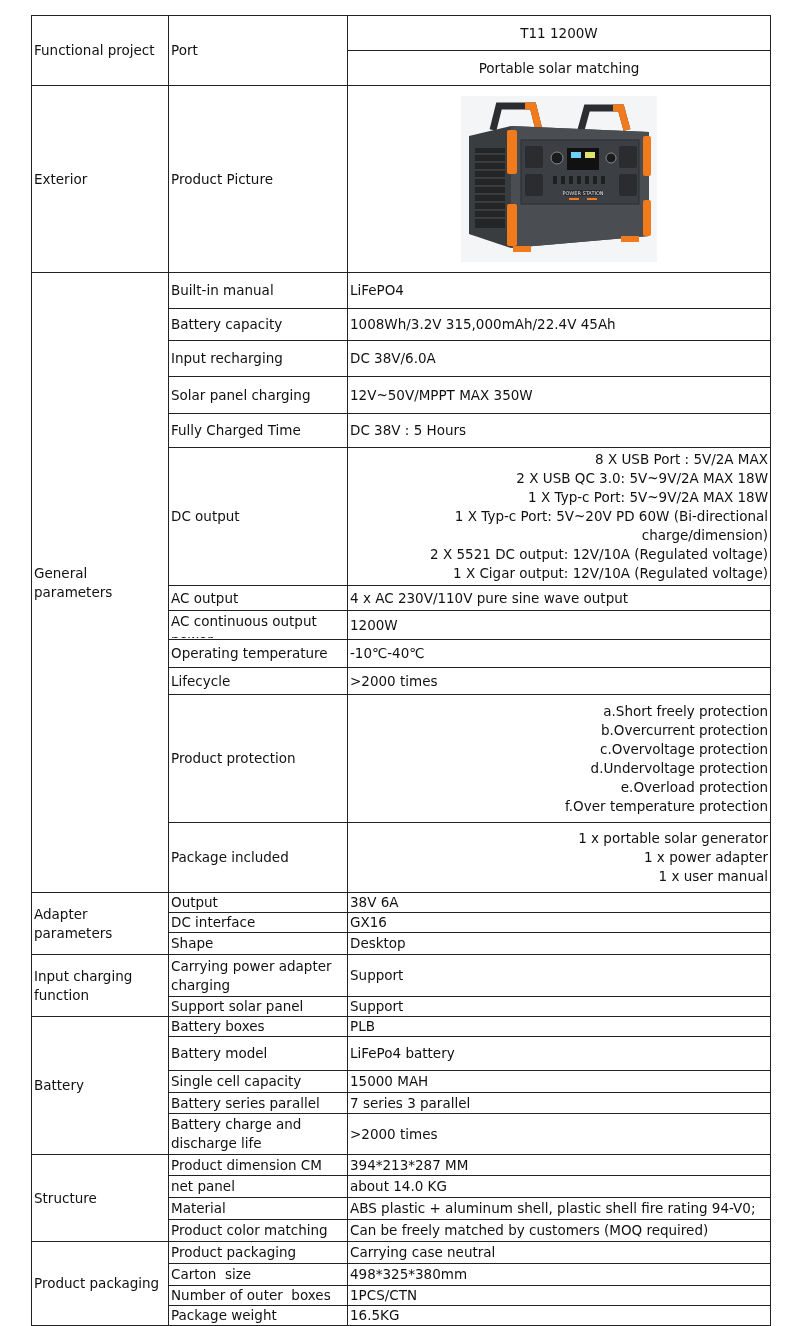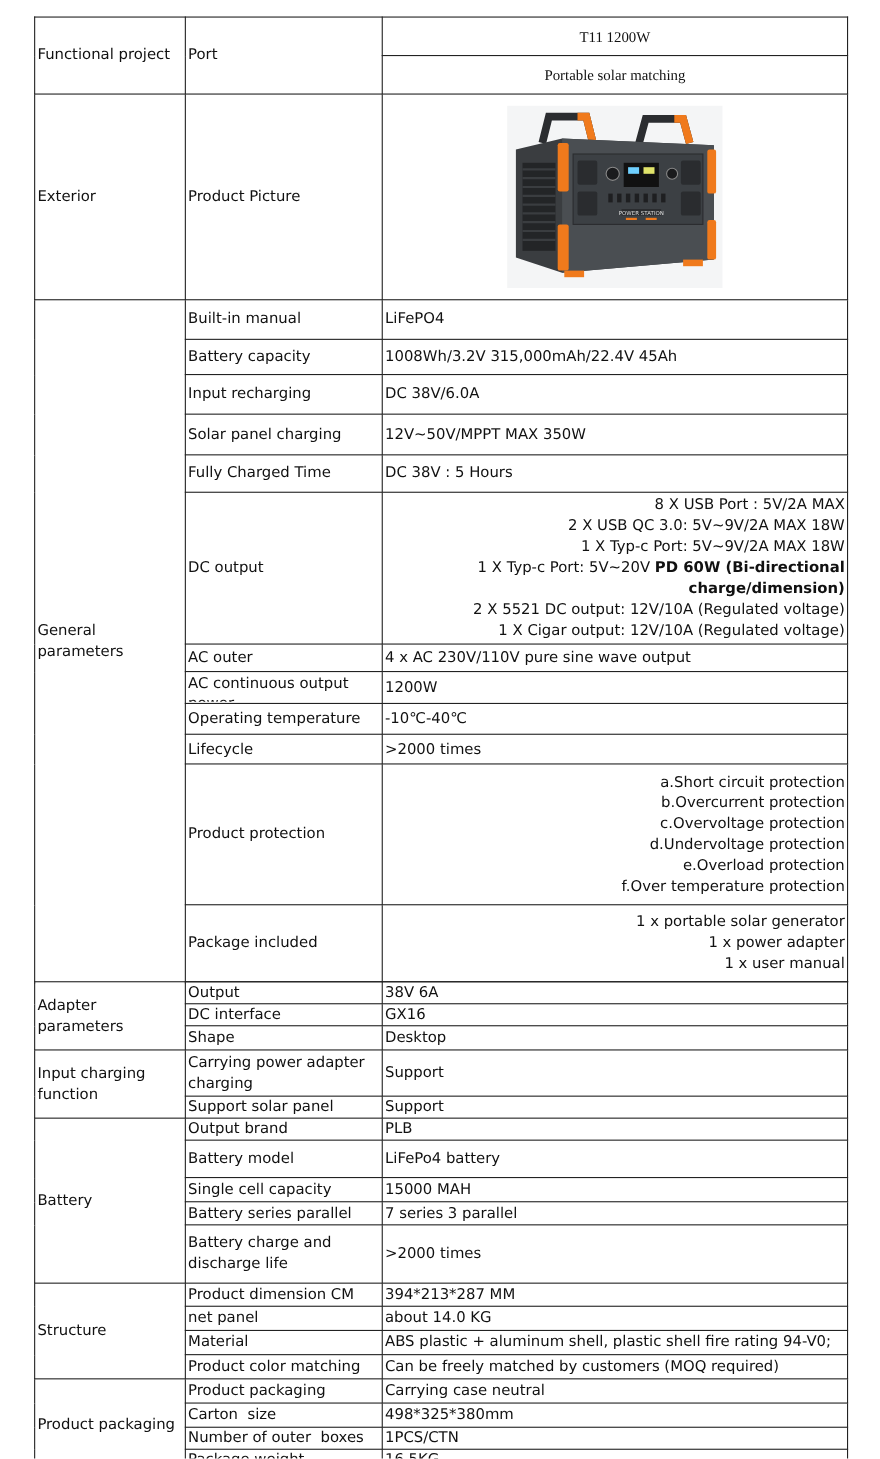--- a/index.html
+++ b/index.html
@@ -4,23 +4,23 @@
 <style>
   html, body { margin: 0; padding: 0; background: #ffffff; }
   body { width: 800px; height: 1326px; position: relative; overflow: hidden;
          font-family: "DejaVu Sans", "Liberation Sans", sans-serif; color: #111; }
   table.spec { position: absolute; left: 31px; top: 15px; width: 739px;
                border-collapse: collapse; table-layout: fixed; }
   table.spec td { border: 1.5px solid #222; padding: 0 2px; vertical-align: middle;
                   font-size: 13.5px; line-height: 19px; overflow: hidden; }
   col.c1 { width: 137px; } col.c2 { width: 179px; } col.c3 { width: 423px; }
   td.cat-title { font-size: 16px; line-height: 22px; }
-  td.center { text-align: center; font-family: Liberation Serif, serif; }
+  td.center { text-align: center; }
   .ml div { white-space: nowrap; text-align: right; }
-  .bold { font-weight: bold; }
+  .bold { font-weight: normal; }
   .clip { display: block; max-height: 26px; overflow: hidden; }
   .photo { display: flex; justify-content: center; align-items: center; }
   .photo svg { display: block; }
 </style>
 </head>
 <body>
 
 <table class="spec">
   <colgroup>
       <col class="c1">
@@ -134,41 +134,41 @@
       <div>8 X USB Port : 5V/2A MAX</div>
       <div>2 X USB QC 3.0: 5V~9V/2A MAX 18W</div>
       <div>1 X Typ-c Port: 5V~9V/2A MAX 18W</div>
       <div><span>1 X Typ-c Port: 5V~20V </span><span class="bold">PD 60W (Bi-directional</span></div>
       <div class="bold">charge/dimension)</div>
       <div>2 X 5521 DC output: 12V/10A (Regulated voltage)</div>
       <div>1 X Cigar output: 12V/10A (Regulated voltage)</div>
     </td>
   </tr>
   <tr style="height:25px">
-    <td>AC outer</td>
+    <td>AC output</td>
     <td>4 x AC 230V/110V pure sine wave output</td>
   </tr>
   <tr style="height:29px">
     <td>
           <span class="clip">AC continuous output power</span>
         </td>
     <td>1200W</td>
   </tr>
   <tr style="height:28px">
     <td>Operating temperature</td>
     <td>-10℃-40℃</td>
   </tr>
   <tr style="height:27px">
     <td>Lifecycle</td>
     <td>&gt;2000 times</td>
   </tr>
   <tr style="height:128px">
     <td>Product protection</td>
     <td class="ml">
-      <div>a.Short circuit protection</div>
+      <div>a.Short freely protection</div>
       <div>b.Overcurrent protection</div>
       <div>c.Overvoltage protection</div>
       <div>d.Undervoltage protection</div>
       <div>e.Overload protection</div>
       <div>f.Over temperature protection</div>
     </td>
   </tr>
   <tr style="height:70px">
     <td>Package included</td>
     <td class="ml">
@@ -201,36 +201,36 @@
     <td>Carrying power adapter charging</td>
     <td>Support</td>
   </tr>
   <tr style="height:20px">
     <td>Support solar panel</td>
     <td>Support</td>
   </tr>
 
   <tr style="height:20px">
     <td rowspan="5">Battery</td>
-    <td>Output brand</td>
+    <td>Battery boxes</td>
     <td>PLB</td>
   </tr>
   <tr style="height:34px">
     <td>Battery model</td>
     <td>LiFePo4 battery</td>
   </tr>
   <tr style="height:22px">
     <td>Single cell capacity</td>
     <td>15000 MAH</td>
   </tr>
   <tr style="height:21px">
     <td>Battery series parallel</td>
     <td>7 series 3 parallel</td>
   </tr>
-  <tr style="height:53px">
+  <tr style="height:41px">
     <td>Battery charge and discharge life</td>
     <td>&gt;2000 times</td>
   </tr>
 
   <tr style="height:21px">
     <td rowspan="4">Structure</td>
     <td>Product dimension CM</td>
     <td>394*213*287 MM</td>
   </tr>
   <tr style="height:22px">

